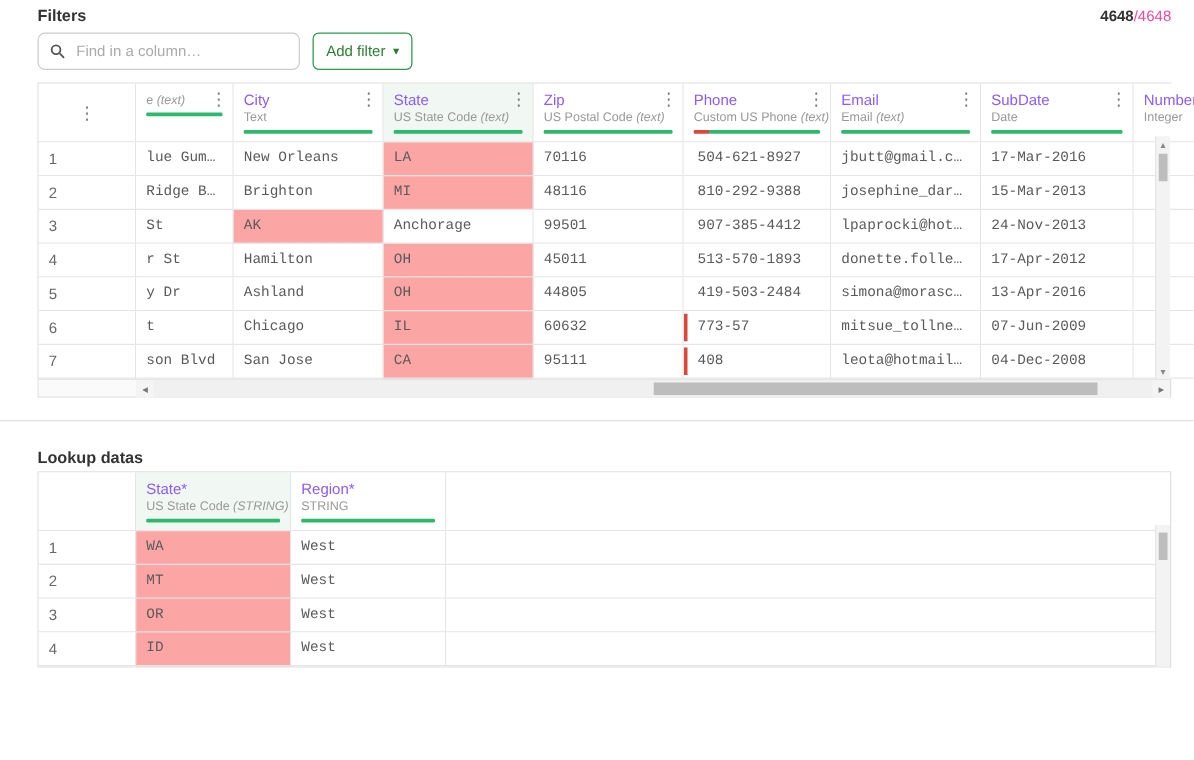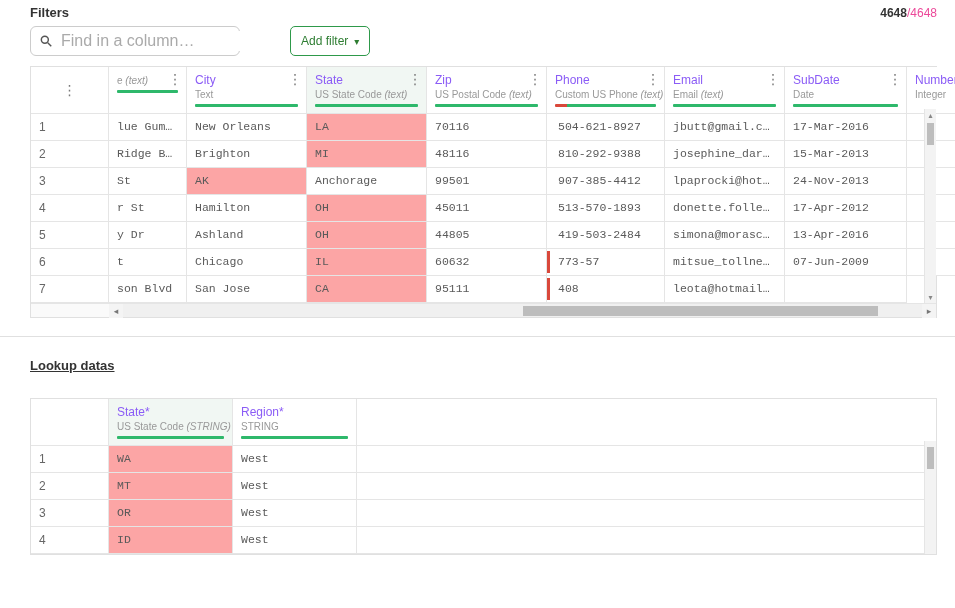--- a/index.html
+++ b/index.html
@@ -36,38 +36,37 @@
     border-radius: 6px;
     width: 210px;
     height: 30px;
     padding: 0 8px;
   }
   .search-wrap svg { flex: none; }
   .search-input {
     border: none;
     outline: none;
     flex: 1;
-    font-size: 16px;
+    font-size: 12px;
     color: #555;
     margin-left: 6px;
   }
   .search-input::placeholder { color: #aaa; }
   .add-filter-btn {
     display: inline-flex;
     align-items: center;
     gap: 6px;
     border: 1px solid #2e994a;
     color: #2e7d32;
     background: #fff;
     border-radius: 5px;
     height: 30px;
     padding: 0 10px;
     font-size: 12px;
     cursor: pointer;
-    margin-left: 40px;
   }
 
   
   .table-wrap {
     border: 1px solid #e0e0e0;
     position: relative;
   }
   .grid {
     display: grid;
   }
@@ -174,22 +173,21 @@
     position:absolute; left:0; right:0; height:12px;
     display:flex;align-items:center;justify-content:center;
     font-size:8px;color:#888;
   }
   .vscroll .varrow.up{top:0;}
   .vscroll .varrow.down{bottom:0;}
 
   .subheading {
     font-weight:600;
     font-size:13px;
-    margin: 16px 0 25px 0;
-    text-decoration: underline;
+    margin: 16px 0 4px 0;
   }
   .divider {
     height:1px; background:#e0e0e0; margin: 8px 0 0 0;
   }
 </style>
 </head>
 <body>
 
 <div class="section">
   <div class="filters-header">
@@ -318,20 +316,21 @@
         <div class="cell mono">mitsue_tollner@yah…</div>
         <div class="cell mono">07-Jun-2009</div>
         <div class="cell mono"></div>
         <div class="cell rownum-cell">7</div>
         <div class="cell mono">son Blvd</div>
         <div class="cell mono">San Jose</div>
         <div class="cell mono state-col">CA</div>
         <div class="cell mono">95111</div>
         <div class="cell mono phone-cell err">408</div>
         <div class="cell mono">leota@hotmail.com</div>
+        <div class="cell mono">04-Dec-2008</div>
         <div class="cell mono"></div>
       </div>
     <div class="hscroll">
       <div></div>
       <div class="track">
         <div class="arrow left">◂</div>
         <div class="thumb" id="main-thumb" style="left: 50%; width: 43%;"></div>
         <div class="arrow right">▸</div>
       </div>
     </div>

